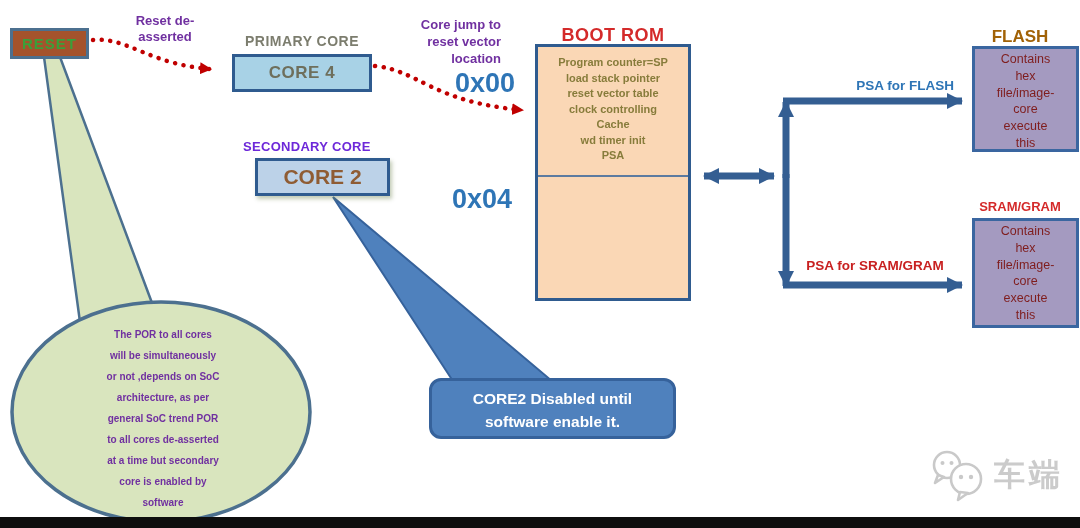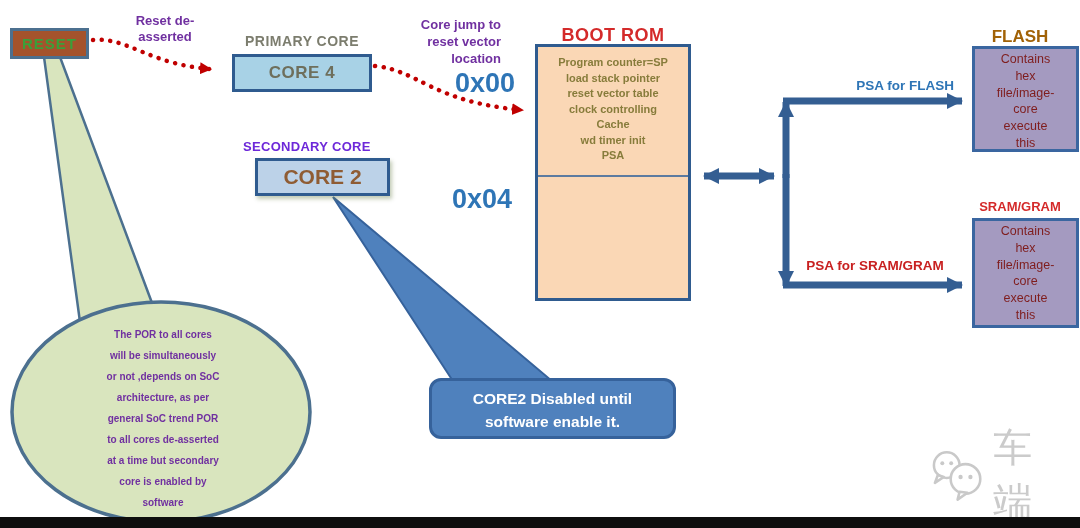--- a/index.html
+++ b/index.html
@@ -44,21 +44,21 @@
   .psa-flash{left:798px;top:78px;width:156px;text-align:right;color:#2E75B6;font-weight:bold;font-size:13.5px;}
   .psa-sram{left:790px;top:258px;width:170px;text-align:center;color:#C82020;font-weight:bold;font-size:13.5px;}
 
   
   .core2-callout{left:398px;top:378px;width:247px;height:61px;background:#4F81BD;border:3px solid #36629B;border-radius:12px;
     color:#ffffff;font-weight:bold;font-size:15.5px;text-align:center;line-height:23px;padding-top:6px;z-index:2;margin-left:31px;}
   .balloon-text{left:25px;top:324px;width:276px;text-align:center;color:#7030A0;font-weight:bold;font-size:10px;line-height:21px;z-index:4;}
 
   
   .wm{left:928px;top:446px;width:150px;height:58px;z-index:4;display:flex;align-items:center;}
-  .wm-text{color:#CBCBCB;font-weight:normal;font-size:39px;letter-spacing:4px;margin-left:4px;}
+  .wm-text{color:#CBCBCB;font-weight:bold;font-size:31px;letter-spacing:4px;margin-left:4px;}
 
   .bottom-bar{left:0;top:517px;width:1080px;height:11px;background:#0E0E0E;z-index:5;}
 </style>
 </head>
 <body>
 
 <div id="canvas">
 
   <svg class="layer" width="1080" height="528" viewBox="0 0 1080 528">
     <defs>

